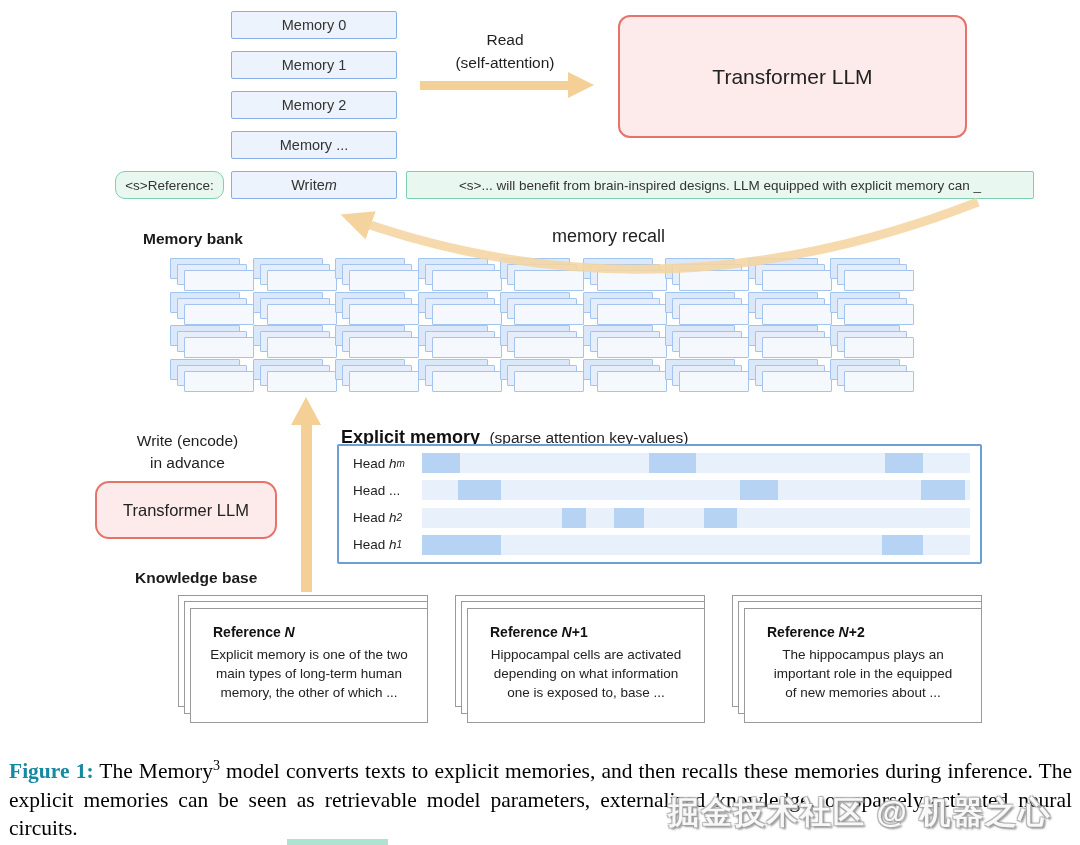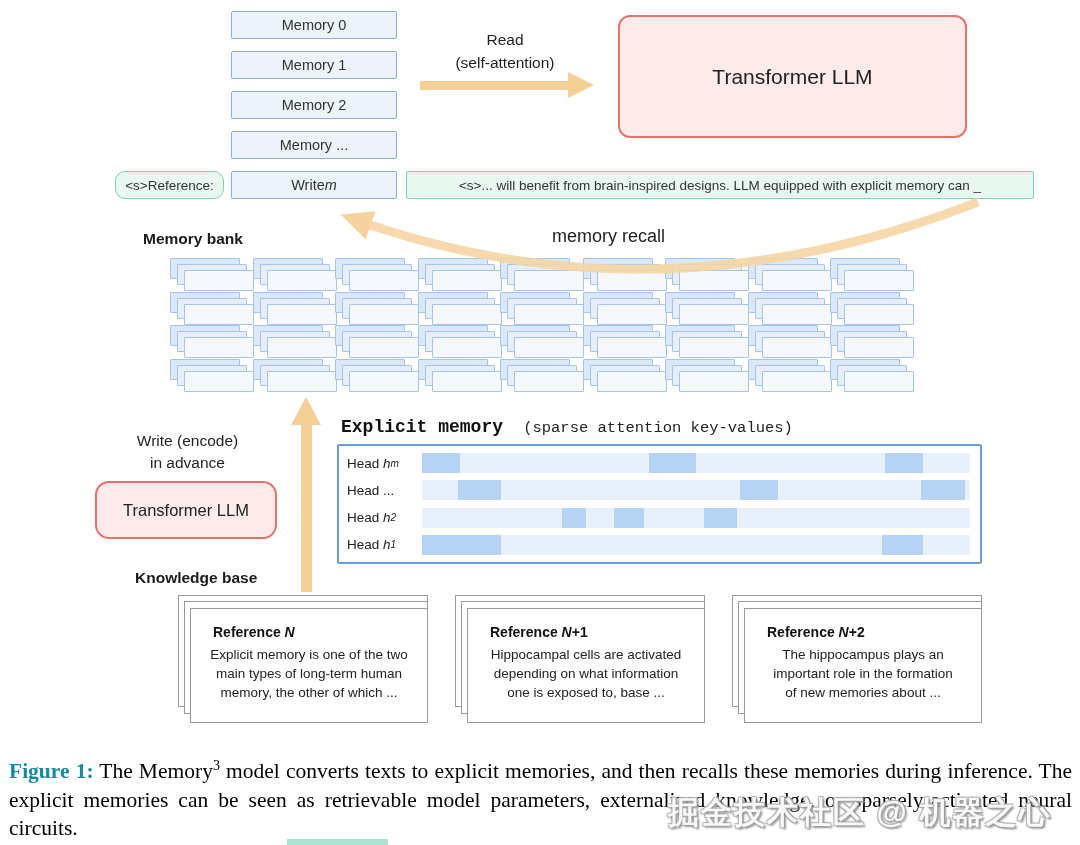--- a/index.html
+++ b/index.html
@@ -48,26 +48,26 @@
   .cluster .sheet{position:absolute;width:70px;height:21px;box-sizing:border-box;
     border:1.3px solid #a3c4ef;border-radius:1px;}
   
   #recall-svg{position:absolute;left:0;top:0;pointer-events:none;opacity:0.88;}
   
   #up-arrow-shaft{position:absolute;left:301px;top:424px;width:11px;height:168px;background:#f5d096;}
   #up-arrow-head{position:absolute;left:291px;top:397px;width:0;height:0;
     border-left:15px solid transparent;border-right:15px solid transparent;
     border-bottom:28px solid #f5d096;}
   
-  #em-title{position:absolute;left:341px;top:417px;font-size:18px;font-weight:700;color:#111;font-family:Liberation Mono, monospace;}
+  #em-title{position:absolute;left:341px;top:427px;font-size:18px;font-weight:700;color:#111;}
   #em-subtitle{font-weight:400;font-size:15.5px;color:#222;}
   #em-box{position:absolute;left:337px;top:444px;width:645px;height:120px;box-sizing:border-box;
     background:#fff;border:2.5px solid #6b9fd6;border-radius:2px;}
   .head-row{position:absolute;left:0;width:100%;height:20px;}
-  .head-label{position:absolute;left:8px;top:0;height:20px;display:flex;align-items:center;
+  .head-label{position:absolute;left:14px;top:0;height:20px;display:flex;align-items:center;
     font-size:13.5px;color:#222;white-space:pre;}
   .head-strip{position:absolute;left:83px;right:10px;top:0;height:20px;background:#e8f0fc;border-radius:1px;}
   .seg{position:absolute;top:0;height:20px;background:#b7d3f4;}
   .it{font-style:italic;}
   sub{font-size:10px;}
   
   .card-group{position:absolute;top:595px;width:266px;height:128px;}
   .card-sheet{position:absolute;box-sizing:border-box;background:#fff;border:1.8px solid #9a9a9a;}
   .cs-back{left:8px;top:0;width:250px;height:112px;}
   .cs-mid{left:14px;top:6px;width:244px;height:113px;}
@@ -390,21 +390,21 @@
           </div>
         </div>
       </div>
       <div class="card-group" style="left: 724px;">
         <div class="card-sheet cs-back"></div>
         <div class="card-sheet cs-mid"></div>
         <div class="card-sheet cs-front">
           <div class="card-title">Reference <span class="it">N</span>+2</div>
           <div class="card-body">
             <div>The hippocampus plays an</div>
-            <div>important role in the formation</div>
+            <div>important role in the equipped</div>
             <div>of new memories about ...</div>
           </div>
         </div>
       </div>
     </div>
 
   <div id="caption">
     <span class="fig-label">Figure 1:</span><span> The Memory</span><sup>3</sup><span> model converts texts to explicit memories, and then recalls these memories during inference. The explicit memories can be seen as retrievable model parameters, externalized knowledge, or sparsely-activated neural circuits.</span>
   </div>
 

